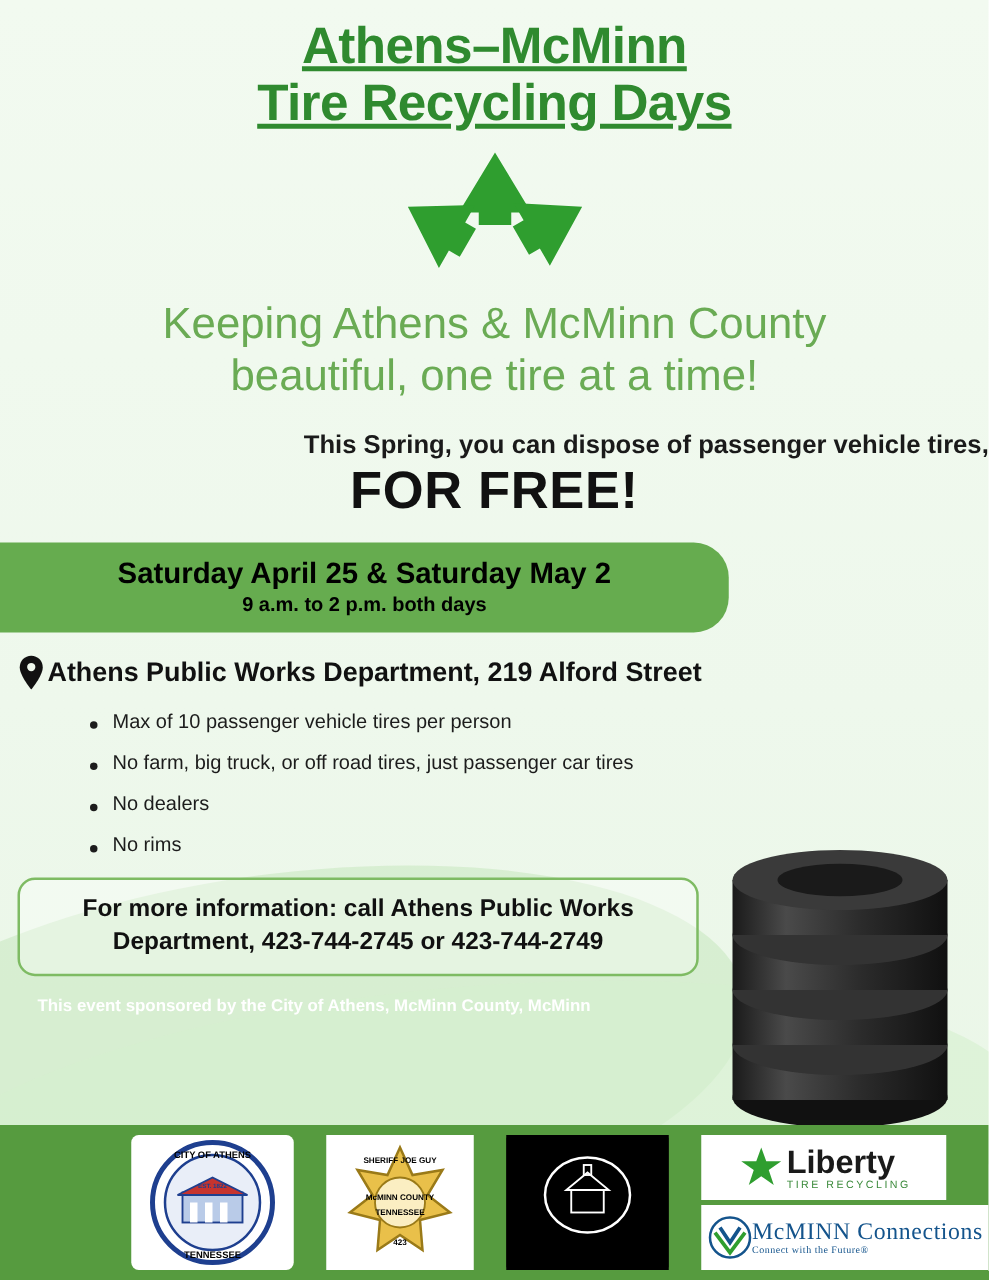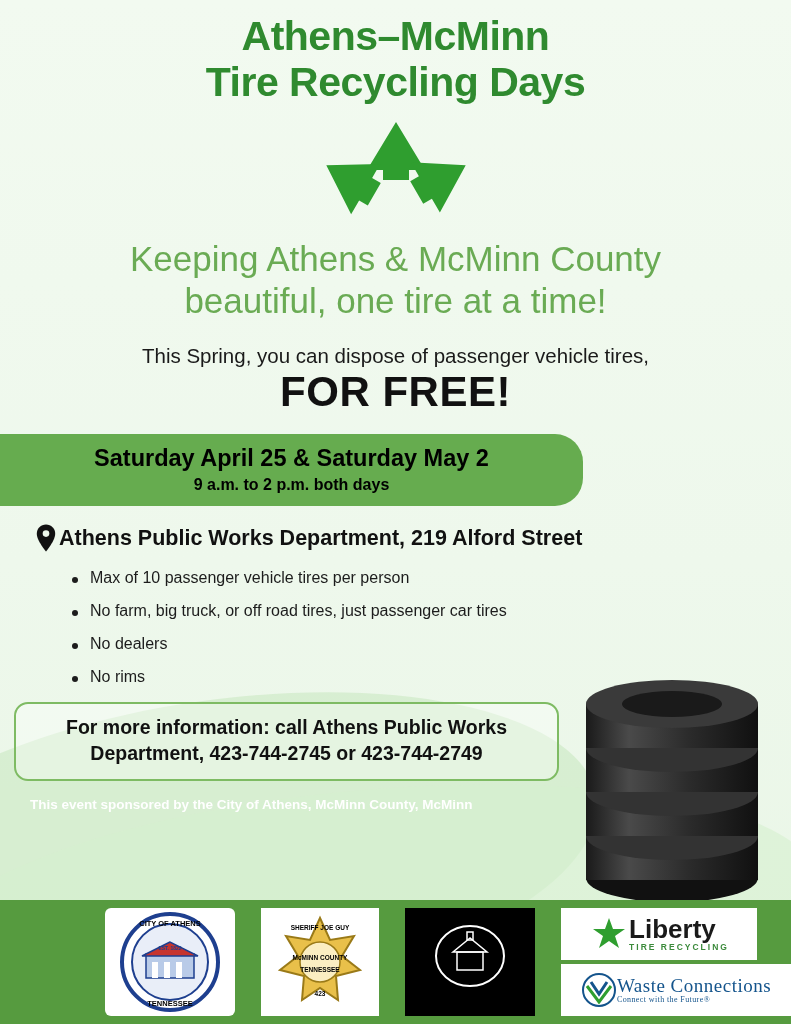--- a/index.html
+++ b/index.html
@@ -43,20 +43,21 @@
   }
   .title {
     position: relative;
     text-align: center;
     padding-top: 14px;
     color: #2f8a2f;
     font-size: 41px;
     font-weight: bold;
     line-height: 1.12;
     letter-spacing: -0.5px;
+    text-decoration: underline;
   }
   .title .line {
     display: block;
   }
   .recycle-wrap {
     position: relative;
     text-align: center;
     margin-top: 12px;
     height: 110px;
   }
@@ -71,24 +72,24 @@
     font-size: 35px;
     line-height: 1.2;
     margin-top: 10px;
     font-weight: 400;
   }
   .tagline .l2 {
     display: block;
   }
   .subline {
     position: relative;
-    text-align: center;
+    text-align: right;
     color: #1a1a1a;
     font-size: 20.5px;
-    font-weight: normal;
+    font-weight: bold;
     margin-top: 22px;
   }
   .forfree {
     position: relative;
     text-align: center;
     color: #111111;
     font-size: 42px;
     font-weight: bold;
     margin-top: 0;
     letter-spacing: 0.5px;
@@ -109,21 +110,21 @@
     line-height: 1.2;
   }
   .datebar .hours {
     font-size: 16px;
     font-weight: bold;
     margin-top: 4px;
   }
   .location {
     position: relative;
     margin-top: 18px;
-    padding-left: 36px;
+    padding-left: 15px;
     display: flex;
     align-items: center;
     color: #111111;
     font-size: 21.5px;
     font-weight: bold;
   }
   .pin-icon {
     display: inline-block;
     width: 20px;
     height: 28px;
@@ -234,21 +235,21 @@
   .lib-text {
     font-size: 26px;
     font-weight: bold;
     color: #1a1a1a;
     line-height: 1;
   }
   .lib-sub {
     font-size: 8.5px;
     letter-spacing: 2px;
     color: #3b8a3b;
-    font-weight: bold;
+    font-weight: normal;
   }
   .wc-text {
     font-size: 19px;
     color: #14548c;
     font-family: "Liberation Serif", serif;
     line-height: 1;
     letter-spacing: 0.5px;
   }
   .wc-sub {
     font-size: 8px;
@@ -426,20 +427,20 @@
           <span class="lib-sub">TIRE RECYCLING</span>
         </div>
       </div>
       <div class="logo logo-waste">
         <svg width="36" height="36" viewBox="0 0 36 36">
           <circle cx="18" cy="18" r="16" fill="#ffffff" stroke="#14548c" stroke-width="2"></circle>
           <path d="M6 14 L18 30 L30 14" fill="none" stroke="#2f9e2f" stroke-width="3"></path>
           <path d="M10 10 L18 22 L26 10" fill="none" stroke="#14548c" stroke-width="3"></path>
         </svg>
         <div style="display:flex;flex-direction:column;align-items:flex-start;">
-          <span class="wc-text">Waste Connections</span>
+          <span class="wc-text">McMINN Connections</span>
           <span class="wc-sub">Connect with the Future®</span>
         </div>
       </div>
     </div>
 
   </div>
 </div>
 
 </body></html>

